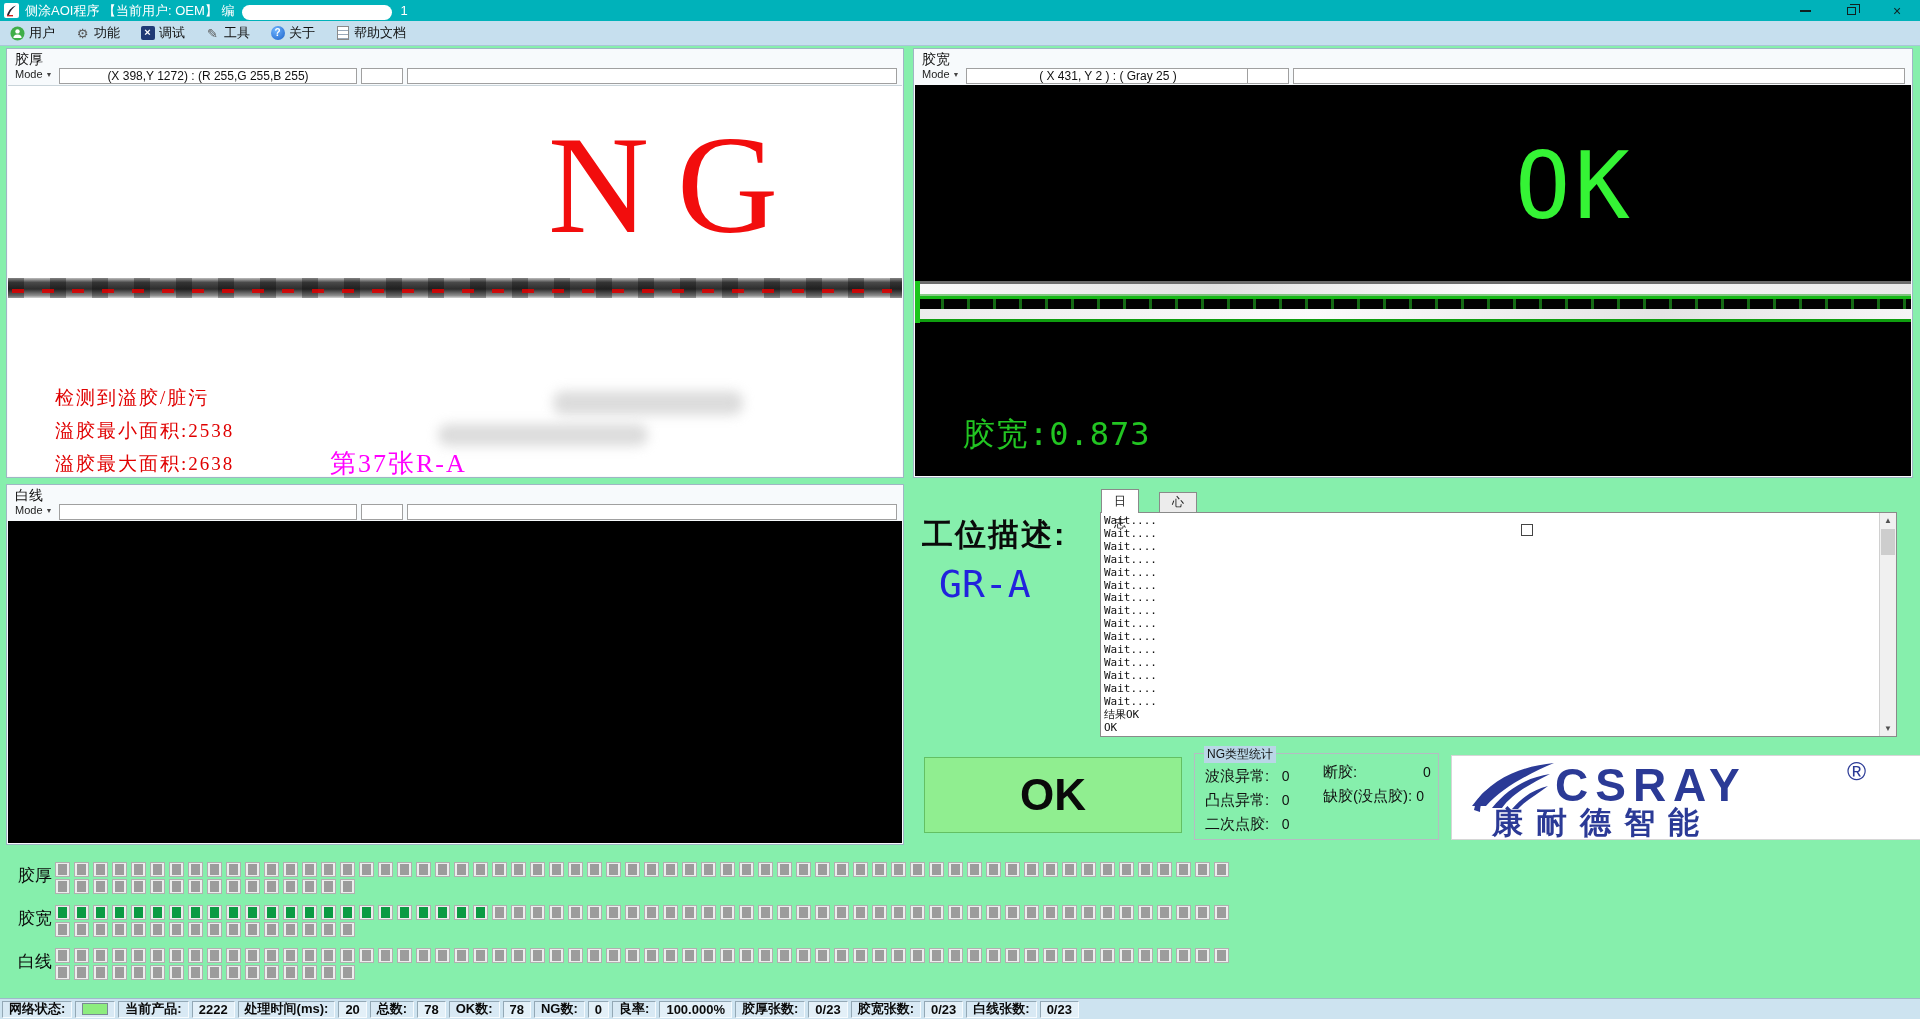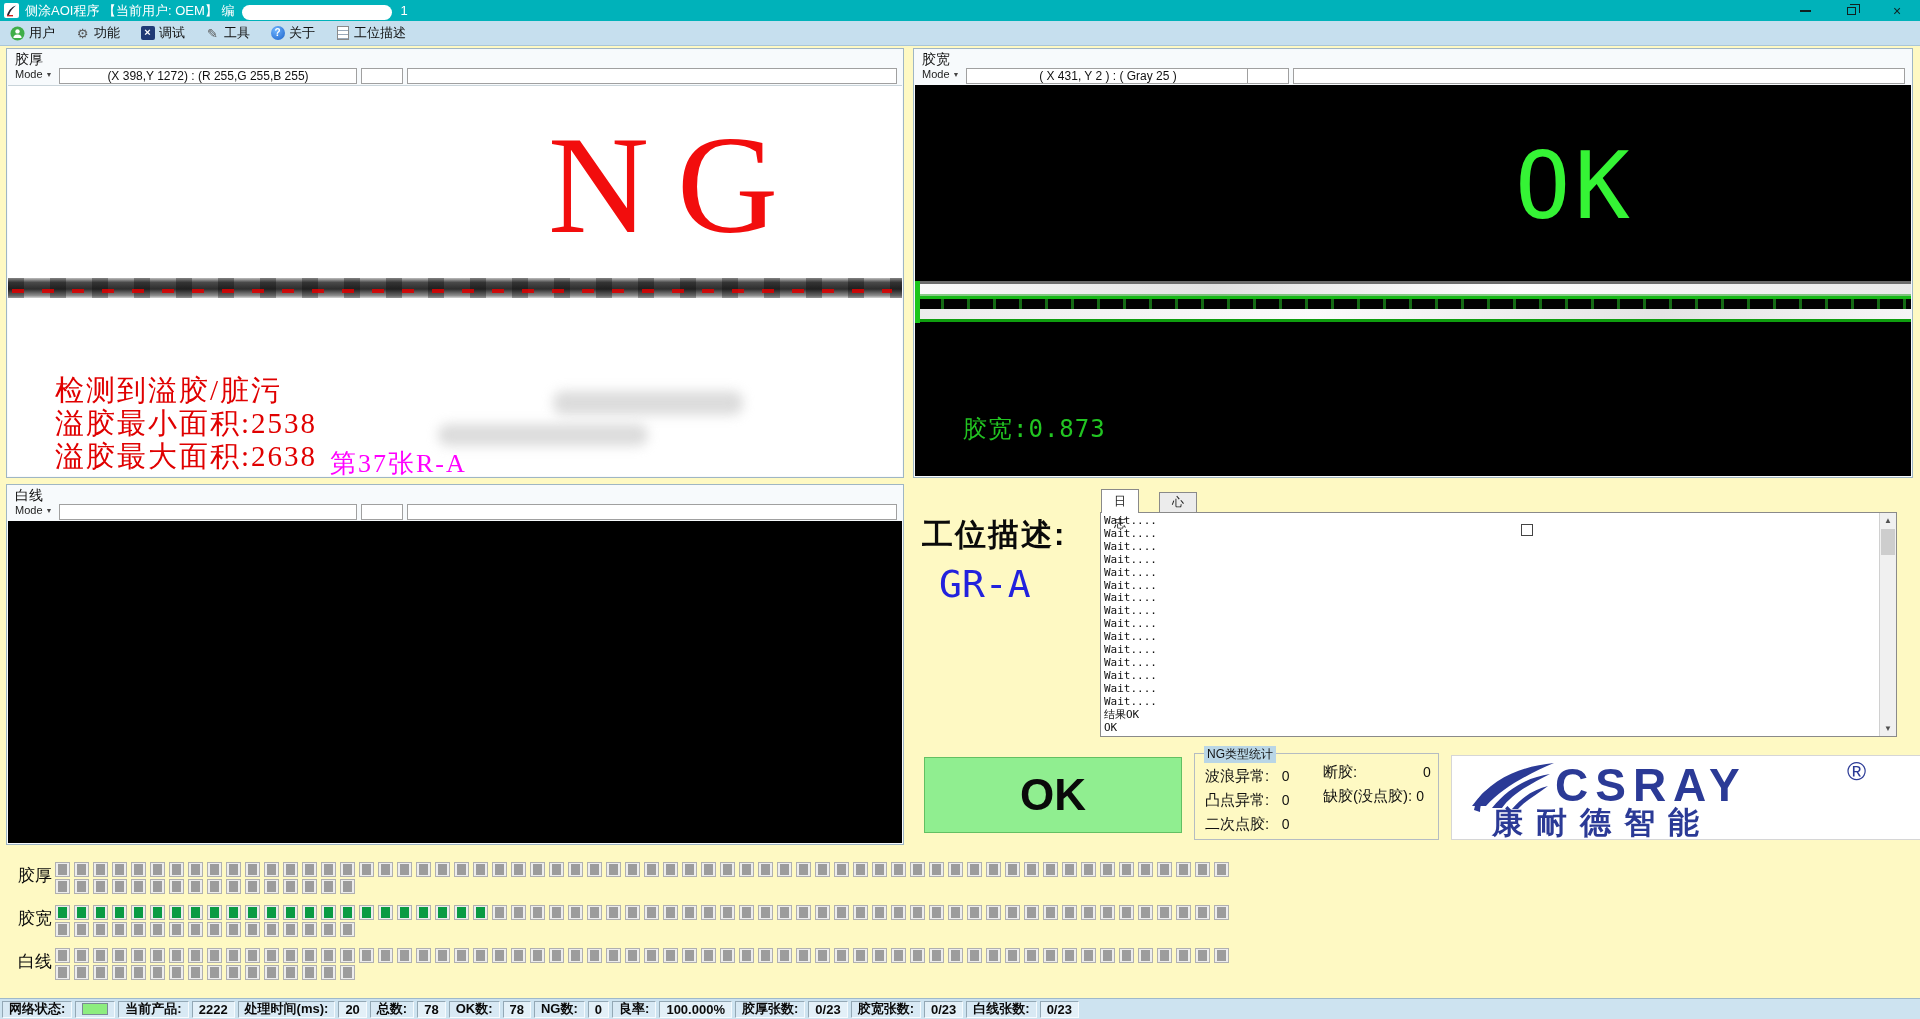--- a/index.html
+++ b/index.html
@@ -1,18 +1,18 @@
 <!DOCTYPE html>
 <html><head>
 <meta charset="utf-8">
 <style>
   * { box-sizing: border-box; }
   html,body { margin:0; padding:0; width:1920px; height:1019px; overflow:hidden;
     font-family:"Liberation Sans","DejaVu Sans",sans-serif; }
-  .app { position:relative; width:1920px; height:1019px; background:#fef9c3; }
+  .app { position:relative; width:1920px; height:1019px; background:#86efac; }
 
   
   .titlebar { position:absolute; left:0; top:0; width:1920px; height:21px;
     background:#00b2ba; color:#fff; display:flex; align-items:center; font-size:13px; }
   .app-icon { width:15px; height:15px; margin:0 6px 0 4px; background:#fff; border-radius:2px;
     display:flex; align-items:center; justify-content:center; }
   .title-text { white-space:nowrap; }
   .title-redaction { display:inline-block; width:150px; height:15px; background:#fff;
     border-radius:8px; margin:0 8px -3px 8px; }
   .win-controls { margin-left:auto; display:flex; height:21px; }
@@ -51,42 +51,42 @@
 
   
   .ng-text { position:absolute; left:540px; top:22px; font-family:"Liberation Serif","DejaVu Serif",serif;
     font-size:140px; line-height:1.1; color:#f20d0d; letter-spacing:28px; }
   .strip { position:absolute; left:0; right:0; top:192px; height:20px;
     background:linear-gradient(#bdbdbd 0%,#4a4a4a 22%,#2d2d2d 55%,#8f8f8f 88%,#d7d7d7 100%); }
   .strip-tex { position:absolute; inset:0;
     background:repeating-linear-gradient(90deg, rgba(0,0,0,.30) 0 16px, transparent 16px 42px); }
   .strip-red { position:absolute; left:4px; right:10px; top:11px; height:4px;
     background:repeating-linear-gradient(90deg, rgba(225,0,0,.85) 0 12px, transparent 12px 30px); filter:blur(.6px); }
-  .red-lines { position:absolute; left:47px; top:288px; font-family:"Liberation Serif","DejaVu Serif",serif;
-    font-size:29px; line-height:33px; color:#e00000; letter-spacing:2px; white-space:nowrap; }
+  .red-lines { position:absolute; left:47px; top:295px; font-family:"Liberation Serif","DejaVu Serif",serif;
+    font-size:19px; line-height:33px; color:#e00000; letter-spacing:2px; white-space:nowrap; }
   .magenta-tag { position:absolute; left:322px; top:360px; font-family:"Liberation Serif","DejaVu Serif",serif;
     font-size:26px; color:#ff00ff; letter-spacing:2px; white-space:nowrap; }
   .smudge { position:absolute; background:#bfbfbf; opacity:.55; filter:blur(6px); border-radius:10px; }
 
   
   .ok-text { position:absolute; left:600px; top:48px; font-family:"DejaVu Sans Mono",monospace;
     font-size:92px; color:#35f435; letter-spacing:4px; }
   .band { position:absolute; left:0; right:0; top:196px; height:58px; background:#000; }
   .band > div { position:absolute; left:0; right:0; }
   .b1 { top:0; height:3px; background:#6b6b6b; }
   .b2 { top:3px; height:12px; background:linear-gradient(90deg,#fafafa,#e2e2e2 30%,#fdfdfd 60%,#e8e8e8);
     box-shadow:inset 0 -2px 0 rgba(20,160,20,.5); }
   .b3 { top:15px; height:3px; background:#17b917; }
   .b4 { top:18px; height:10px; background:#020202;
     background-image:repeating-linear-gradient(90deg, rgba(40,210,40,.5) 0 3px, transparent 3px 26px); }
   .b5 { top:28px; height:10px; background:linear-gradient(90deg,#ececec,#fbfbfb 40%,#e4e4e4 75%,#f6f6f6); }
   .b6 { top:38px; height:3px; background:#0f9e0f; }
   .band-left { position:absolute; left:0; top:0; width:5px; height:42px; background:#1bc51b; }
   .measure-text { position:absolute; left:48px; top:328px; font-family:"DejaVu Sans Mono",monospace;
-    font-size:24px; color:#22c522; letter-spacing:1px; }
+    font-size:32px; color:#22c522; letter-spacing:1px; }
 
   
   .right-section { position:absolute; left:913px; top:484px; width:1000px; height:361px; }
   .station-label { position:absolute; left:9px; top:30px; font-size:31px; font-weight:600; color:#0a0a0a; letter-spacing:2px; }
   .station-value { position:absolute; left:26px; top:78px; font-family:"DejaVu Sans Mono",monospace;
     font-size:38px; font-weight:normal; color:#2222dd; }
   .tabs { position:absolute; left:188px; top:5px; height:24px; }
   .tab { position:absolute; top:0; height:23px; padding:0 12px; font-size:12px; line-height:22px;
     border:1px solid #8a8a8a; border-bottom:none; background:#ececec; color:#222; cursor:default; }
   .tab.active { background:#fff; z-index:2; height:24px; }
@@ -197,21 +197,21 @@
     <div class="menu-item">
       <span class="mi-ico">
           <span class="ico-about">?</span>
         </span>
       <span>关于</span>
     </div>
     <div class="menu-item">
       <span class="mi-ico">
           <span class="ico-doc"></span>
         </span>
-      <span>工位描述</span>
+      <span>帮助文档</span>
     </div>
   </div>
 
   <div class="panel" style="left:6px; top:48px; width:898px; height:430px;">
     <span class="p-label">胶厚</span>
     <span class="mode-combo"><span>Mode</span><span class="mode-arrow">▼</span></span>
     <span class="m-field" style="left:52px; width:298px;">(X 398,Y 1272) : (R 255,G 255,B 255)</span>
     <span class="m-field" style="left:354px; width:42px;"></span>
     <span class="m-field" style="left:400px; width:490px;"></span>
     <div class="img-area img-white">

